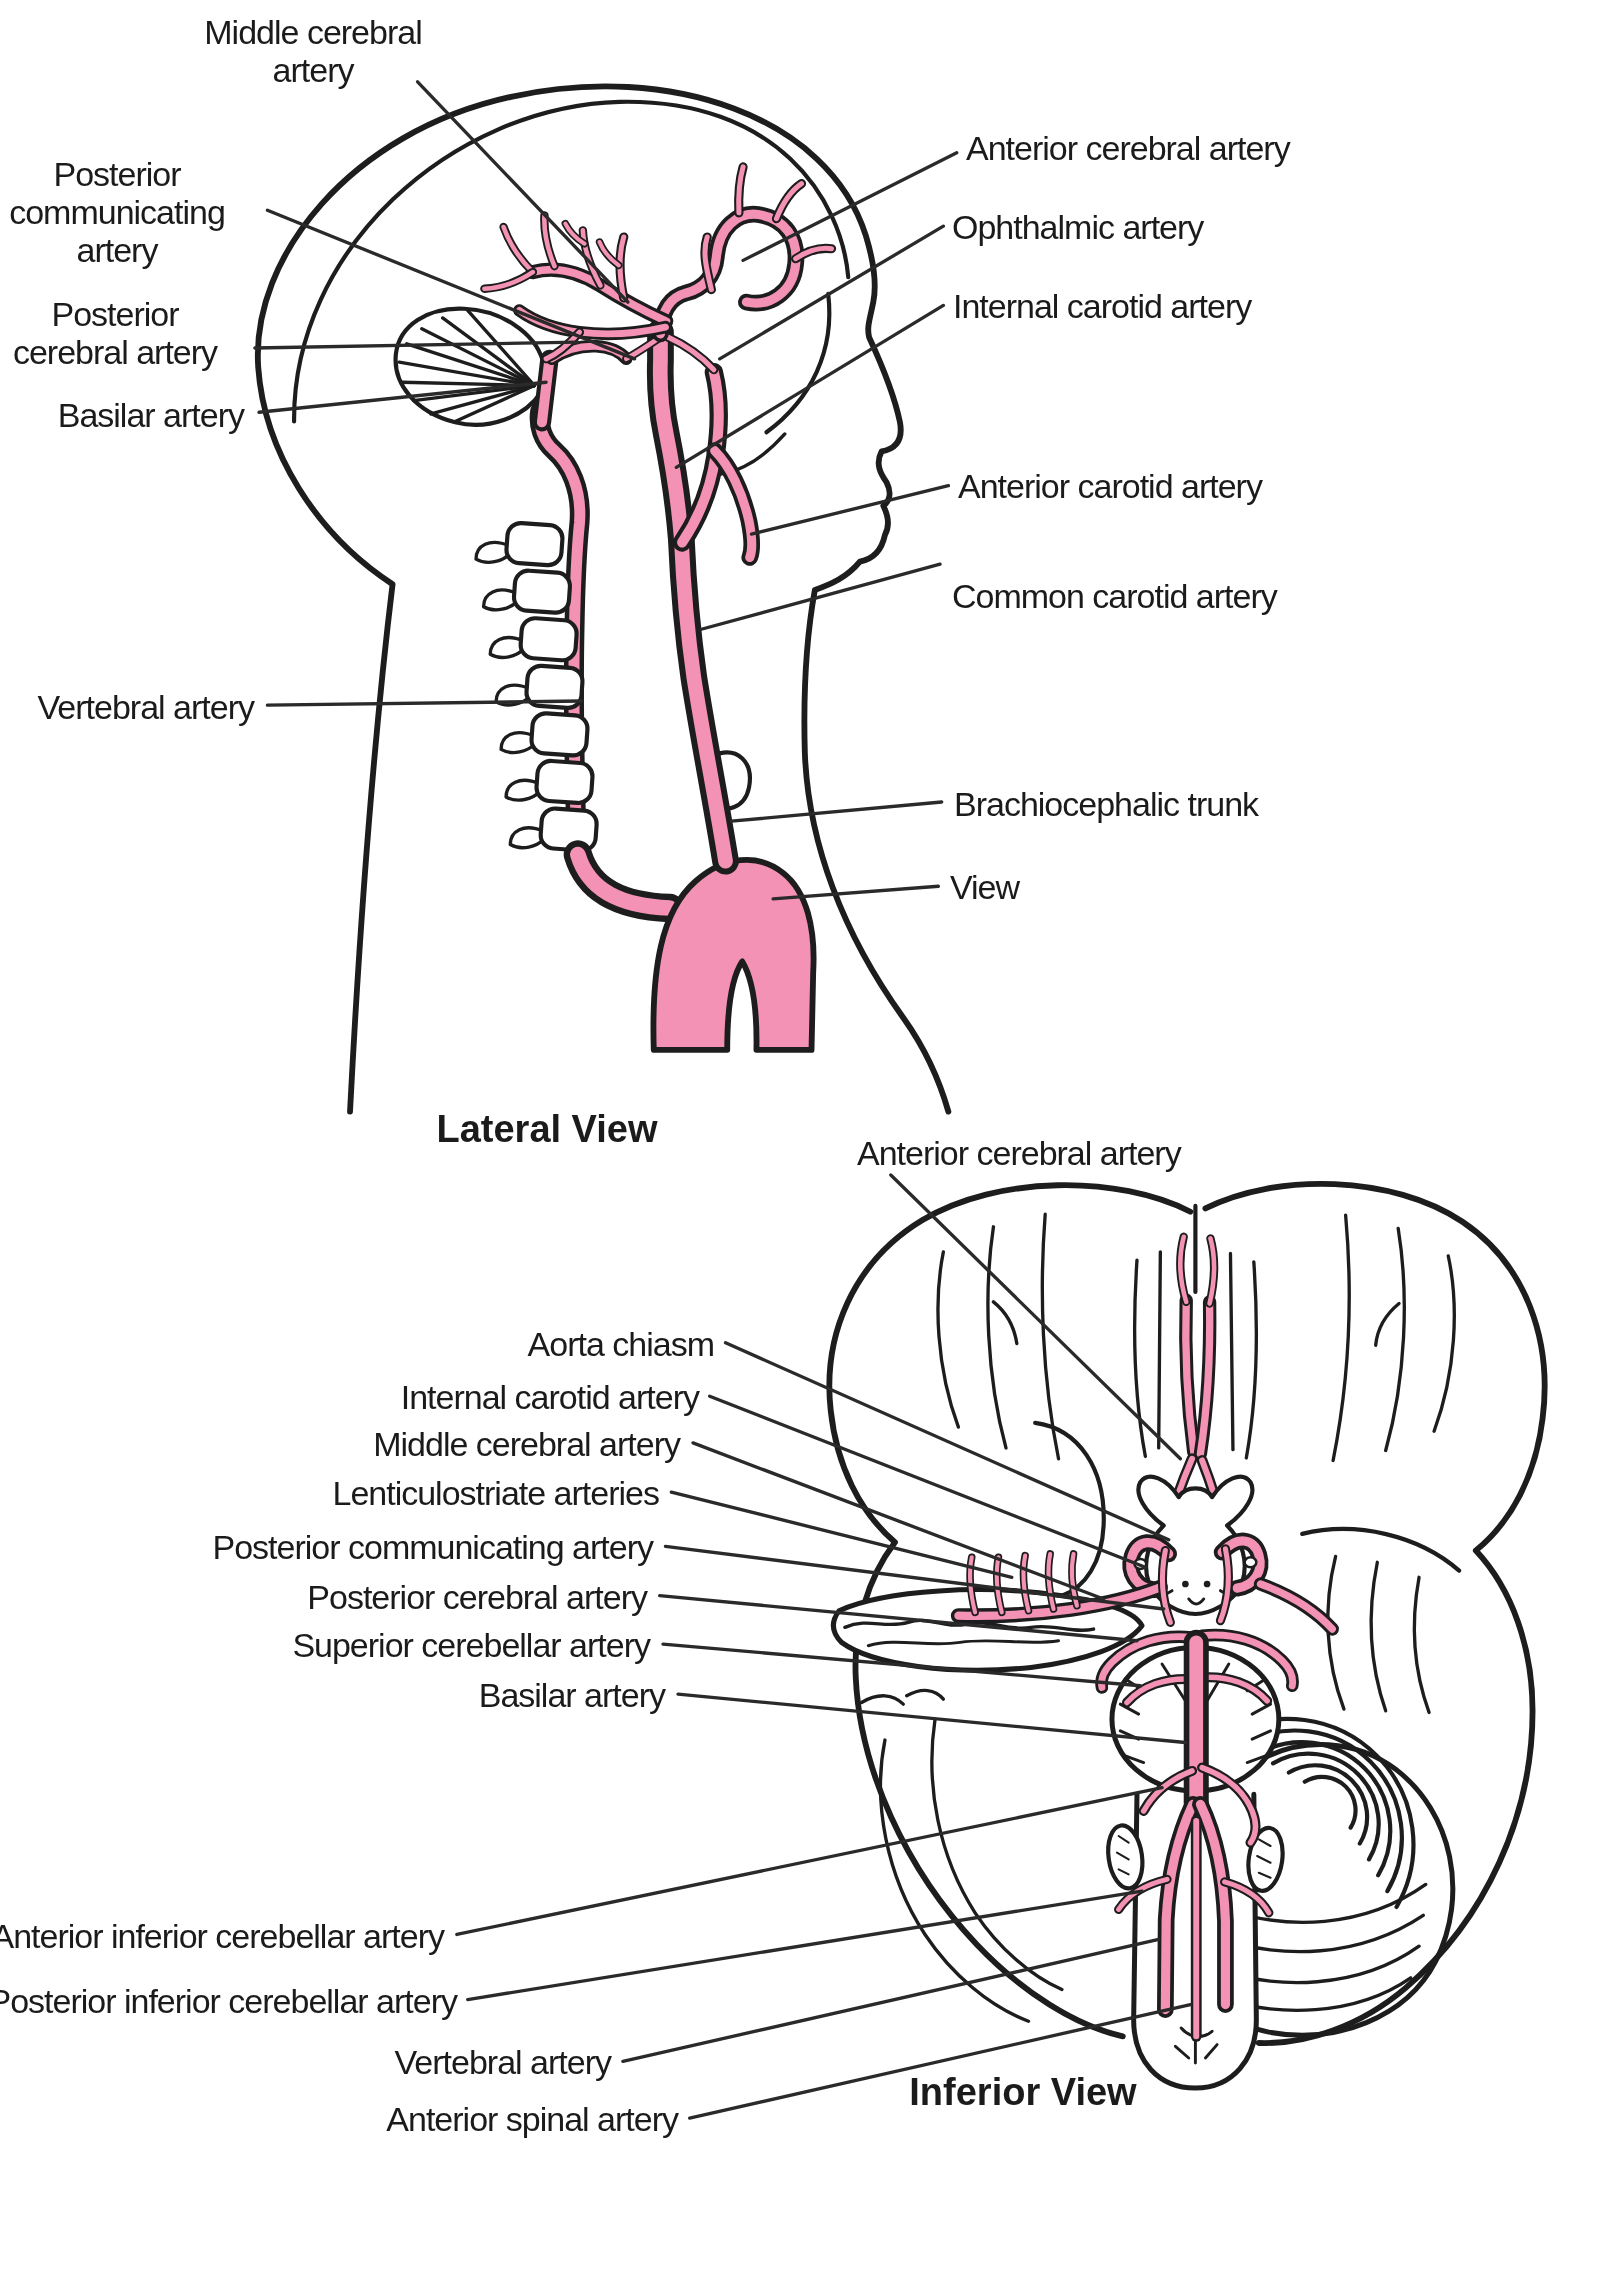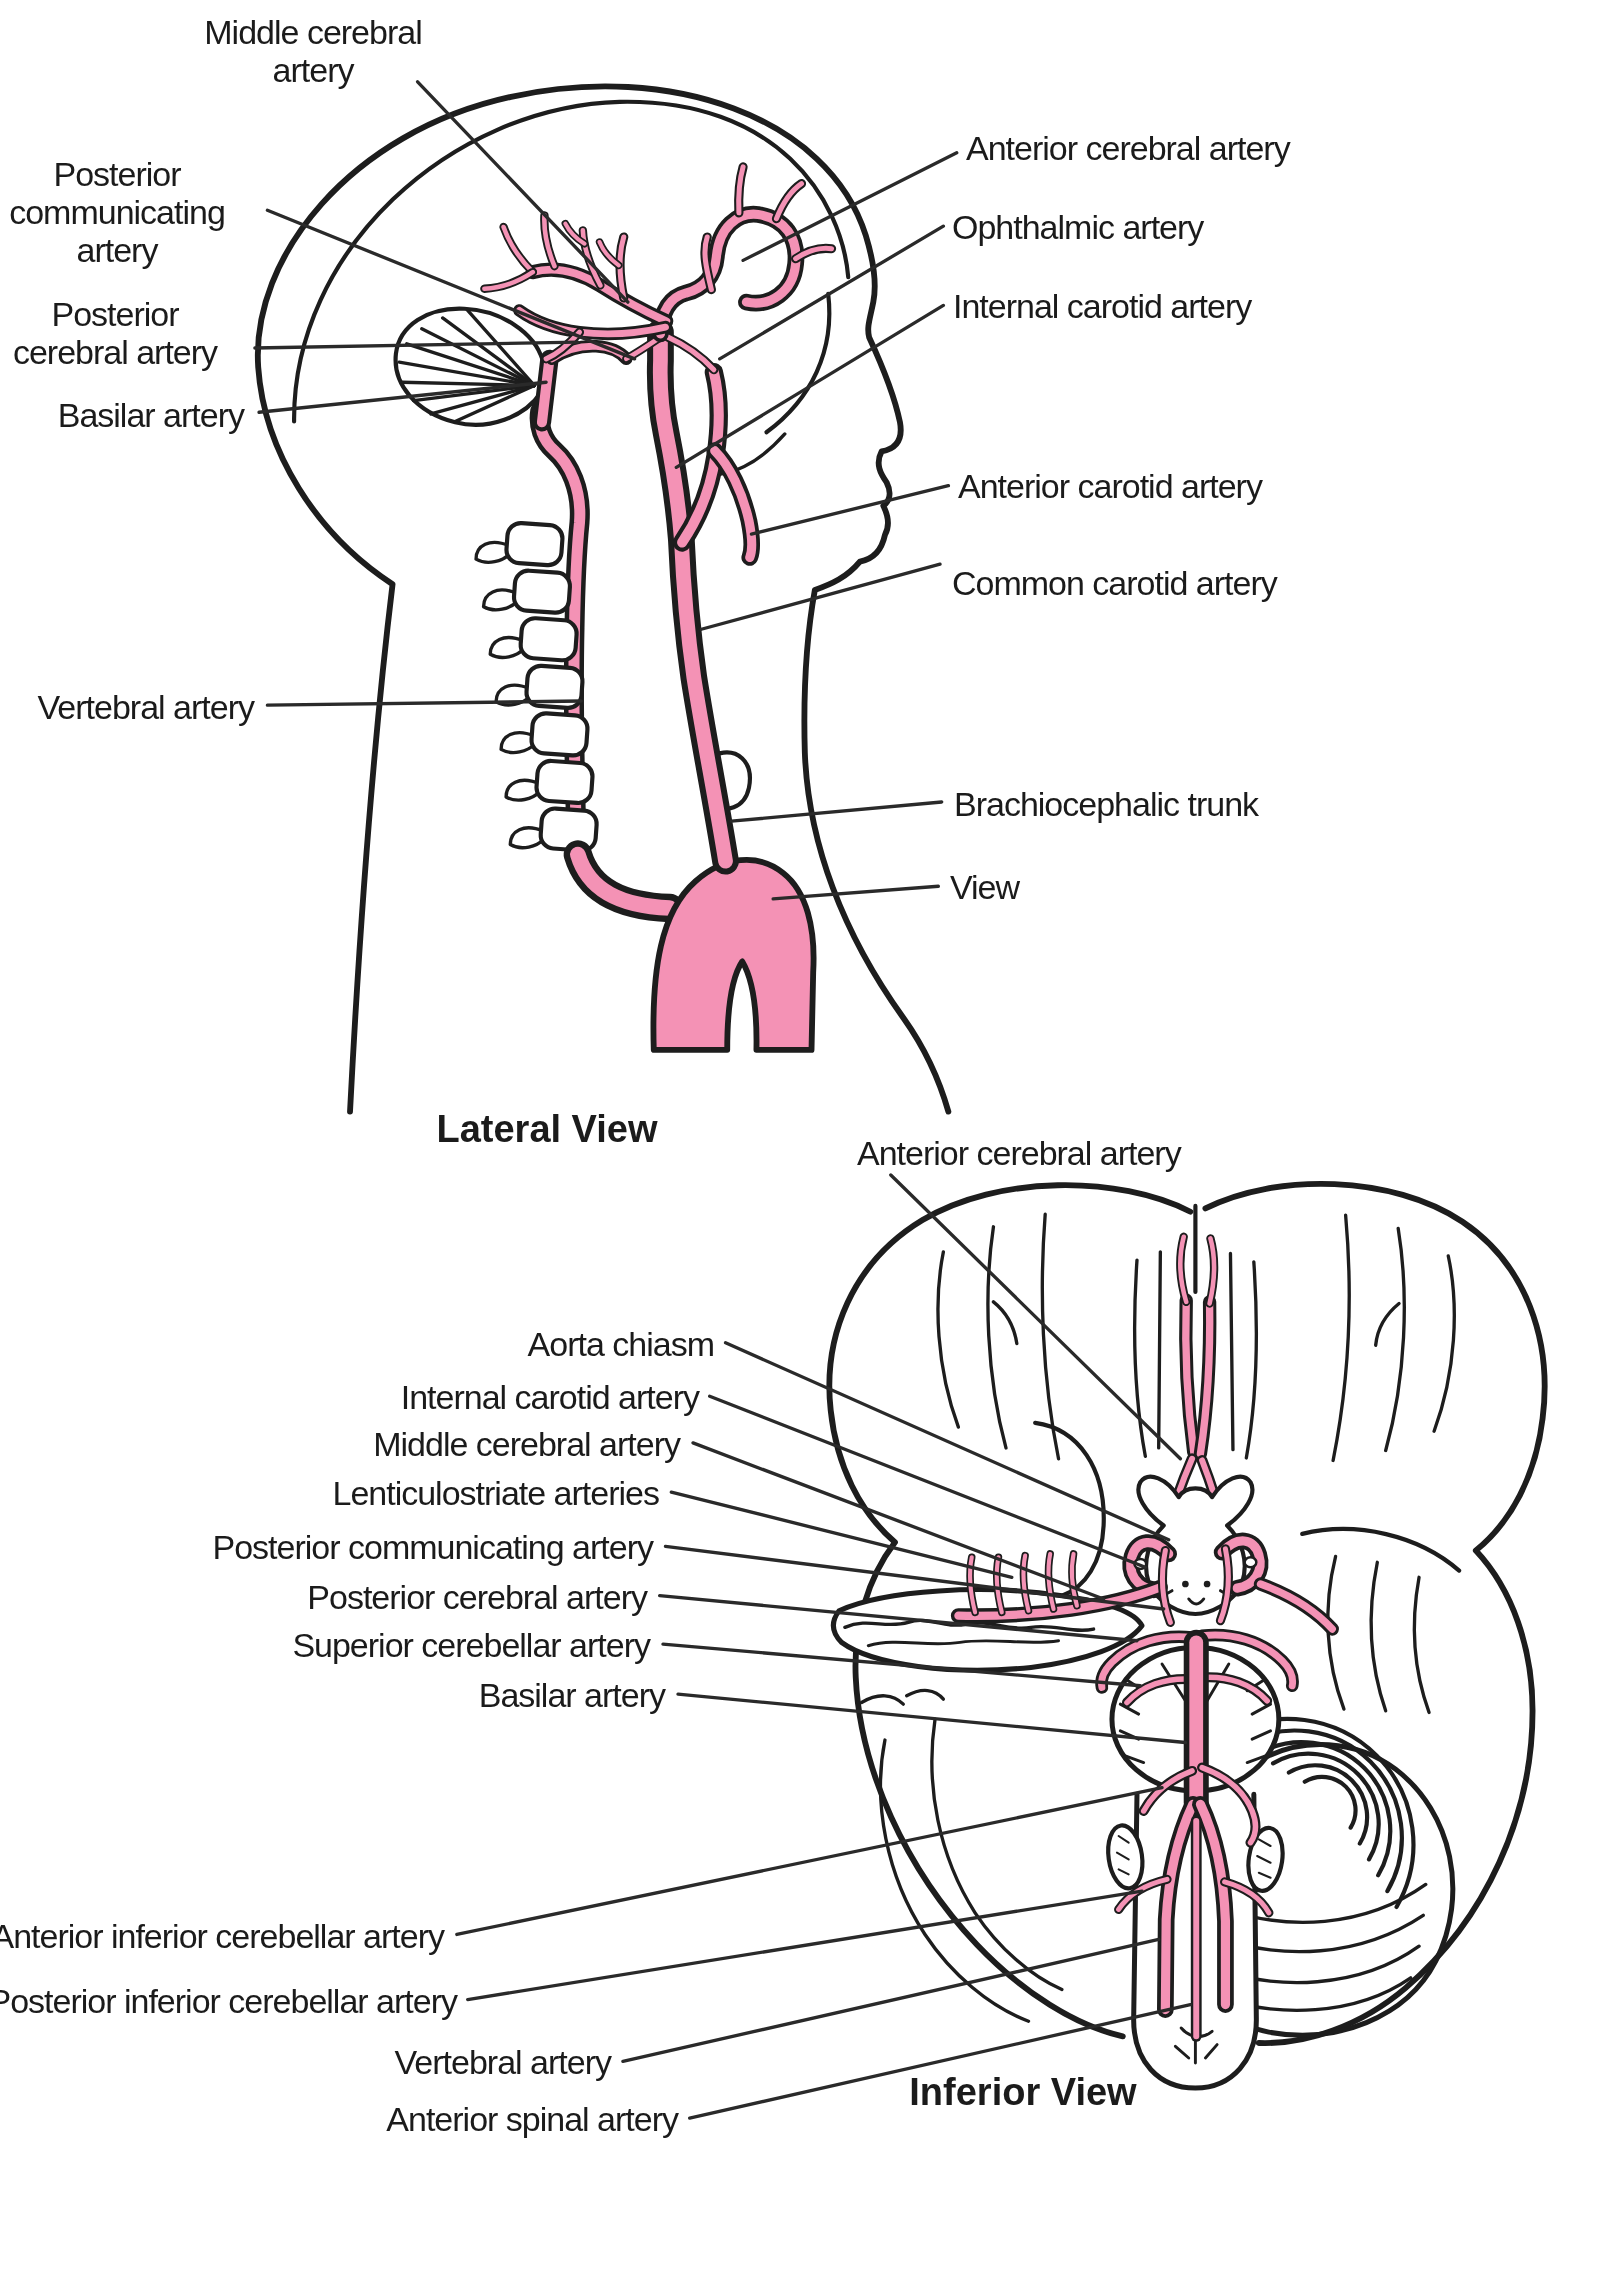--- a/index.html
+++ b/index.html
@@ -360,21 +360,21 @@
 communicating
 artery</div>
   <div class="label center" style="left:115px;top:295px">Posterior
 cerebral artery</div>
   <div class="label right" style="left:244px;top:396px">Basilar artery</div>
   <div class="label right" style="left:254px;top:688px">Vertebral artery</div>
   <div class="label" style="left:966px;top:129px">Anterior cerebral artery</div>
   <div class="label" style="left:952px;top:208px">Ophthalmic artery</div>
   <div class="label" style="left:953px;top:287px">Internal carotid artery</div>
   <div class="label" style="left:958px;top:467px">Anterior carotid artery</div>
-  <div class="label" style="left:952px;top:564px">Common carotid artery</div>
+  <div class="label" style="left:952px;top:577px">Common carotid artery</div>
   <div class="label" style="left:954px;top:785px">Brachiocephalic trunk</div>
   <div class="label" style="left:950px;top:868px">View</div>
   <div class="caption" style="left:547px;top:1108px">Lateral View</div>
 
   <div class="label" style="left:857px;top:1134px">Anterior cerebral artery</div>
   <div class="label right" style="left:714px;top:1325px">Aorta chiasm</div>
   <div class="label right" style="left:699px;top:1378px">Internal carotid artery</div>
   <div class="label right" style="left:680px;top:1425px">Middle cerebral artery</div>
   <div class="label right" style="left:659px;top:1474px">Lenticulostriate arteries</div>
   <div class="label right" style="left:653px;top:1528px">Posterior communicating artery</div>

